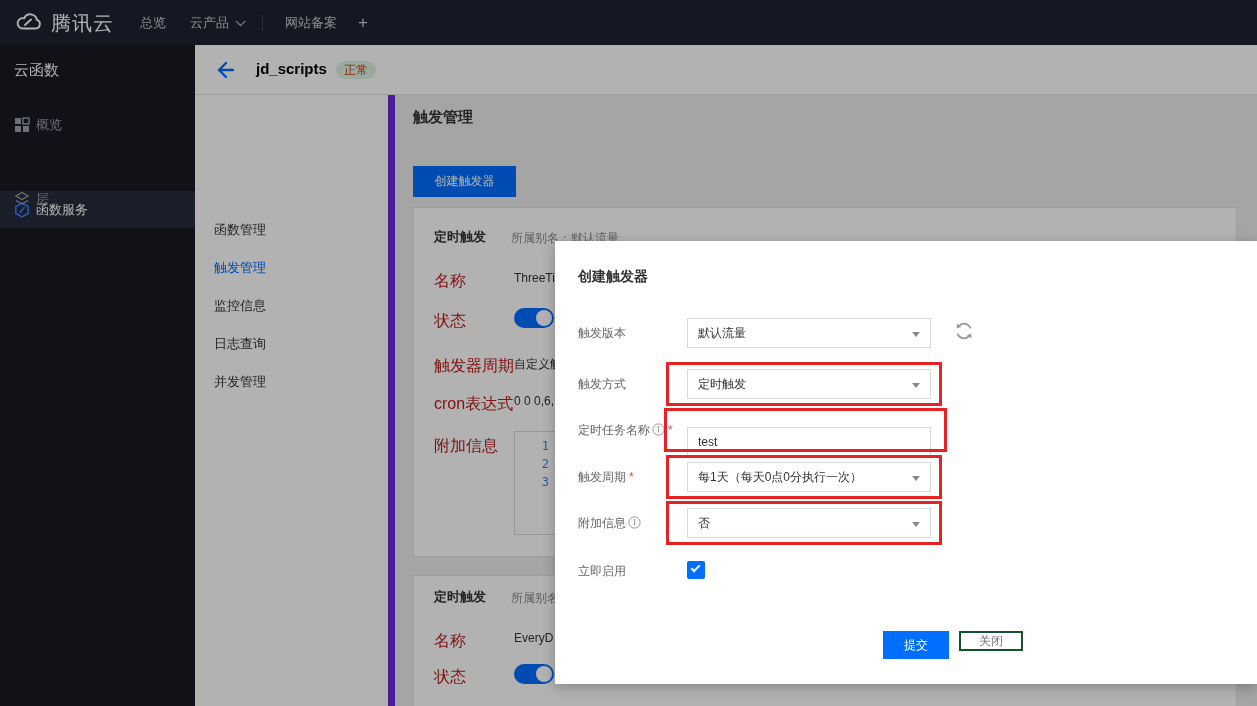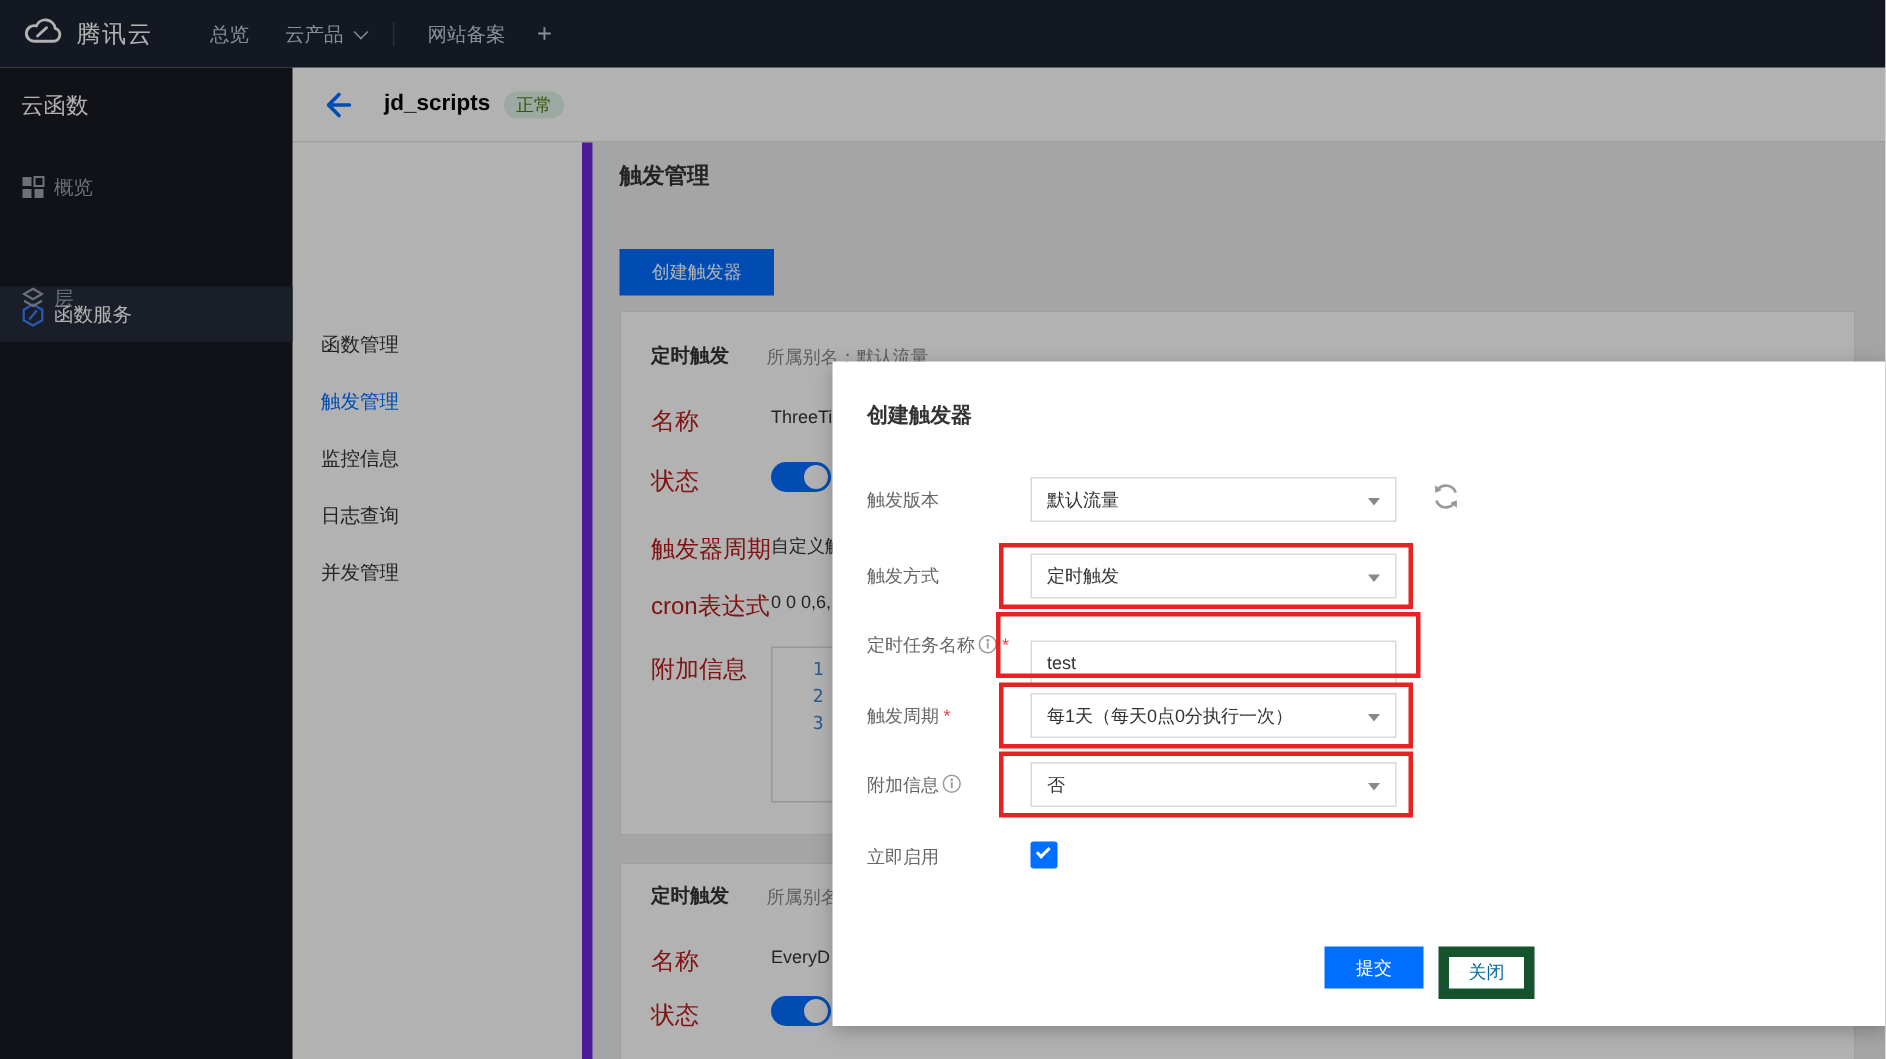--- a/index.html
+++ b/index.html
@@ -4,42 +4,42 @@
 <style>
   * { margin:0; padding:0; box-sizing:border-box; }
   html,body { width:1257px; height:706px; overflow:hidden;
     font-family:"Liberation Sans","DejaVu Sans",sans-serif; }
   .abs { position:absolute; }
   #stage { position:relative; width:1257px; height:706px; background:#ededed; overflow:hidden; }
 
   
   #topnav { left:0; top:0; width:1257px; height:45px; background:#1c2331; z-index:10; }
   #topnav .brand { left:14px; top:10px; display:flex; align-items:center; gap:9px; }
-  #topnav .brand-text { color:#fff; font-size:16px; letter-spacing:1px; }
+  #topnav .brand-text { color:#fff; font-size:20px; letter-spacing:1px; }
   .nav-item { top:0; height:45px; line-height:45px; color:#c5cad4; font-size:13px; cursor:pointer; }
   .nav-caret { display:inline-block; width:7px; height:7px; border-right:1px solid #c5cad4;
     border-bottom:1px solid #c5cad4; transform:rotate(45deg) translateY(-3px); margin-left:6px; }
   .nav-divider { left:262px; top:15px; width:1px; height:16px; background:#3a4152; }
   .nav-plus { font-size:17px; }
 
   
   #sidebar { left:0; top:45px; width:195px; height:661px; background:#171a22; z-index:9; }
   #sidebar .sb-title { left:14px; top:16px; color:#fff; font-size:15px; font-weight:normal; }
   .sb-item { left:0; width:195px; height:37px; display:flex; align-items:center; cursor:pointer; }
   .sb-item .sb-icon { position:absolute; left:14px; width:16px; height:16px; }
   .sb-item .sb-label { position:absolute; left:36px; font-size:13px; color:#9ca1ab; }
   .sb-item.active { background:#262c3a;margin-top:48px; }
   .sb-item.active .sb-label { color:#fff; }
 
   
   #band { left:195px; top:45px; width:1062px; height:50px; background:#fff; border-bottom:1px solid #e2e2e2; z-index:5; }
   #band .back { left:18px; top:13px; width:24px; height:24px; cursor:pointer; }
   #band .fn-name { left:61px; top:15px; font-size:15px; font-weight:bold; color:#000; }
   #band .badge { left:141px; top:16px; height:18px; line-height:18px; padding:0 8px; border-radius:9px;
-    background:#dff3e7; color:#4d7c0f; font-size:12px; }
+    background:#dff3e7; color:#c2410c; font-size:12px; }
 
   
   #submenu { left:195px; top:95px; width:200px; height:611px; background:#fff; border-right:7px solid #6d28d9; z-index:5; }
   .sm-item { left:0; width:199px; height:38px; line-height:38px; padding-left:19px; font-size:13px; color:#333; cursor:pointer; }
   .sm-item.active { color:#006eff; }
 
   
   #main { left:395px; top:95px; width:862px; height:611px; background:#ededed; z-index:1; }
   #main .page-title { left:18px; top:13px; font-size:15px; font-weight:bold; color:#333; }
   .btn-primary { background:#006eff; color:#fff; font-size:12px; border:none; cursor:pointer; }
@@ -70,22 +70,22 @@
   .m-input { left:132px; width:244px; height:30px; border:1px solid #d9d9d9; font-size:12px; color:#333;
     padding-left:10px; outline:none; font-family:"Liberation Sans","DejaVu Sans",sans-serif; }
   .req { color:#e54545; margin-left:3px; }
   .info-icon { display:inline-block; vertical-align:-2px; margin-left:2px; }
   .hl-box { border:3px solid #e62222; pointer-events:none; z-index:55; }
   .checkbox { left:132px; top:320px; width:18px; height:18px; background:#006eff; border-radius:2px; cursor:pointer; }
   .checkbox .tick { position:absolute; left:4px; top:4px; width:9px; height:5px;
     border-left:2px solid #fff; border-bottom:2px solid #fff; transform:rotate(-45deg); }
   .m-helper { left:132px; top:349px; font-size:12px; color:#888; }
   #submit-btn { left:328px; top:390px; width:66px; height:28px; }
-  #close-btn { left:404px; top:390px; width:64px; height:35px; background:#fff; border:7px solid #14532d;
-    color:#0369a1; font-size:12px; cursor:pointer; }
+  #close-btn { left:404px; top:390px; width:64px; height:20px; background:#fff; border:2px solid #14532d;
+    color:#737373; font-size:12px; cursor:pointer; }
 </style>
 </head>
 <body>
 
 <div id="stage">
 
   <div id="topnav" class="abs">
     <div class="abs brand">
       <span>
         <svg width="28" height="22" viewBox="0 0 28 22">

